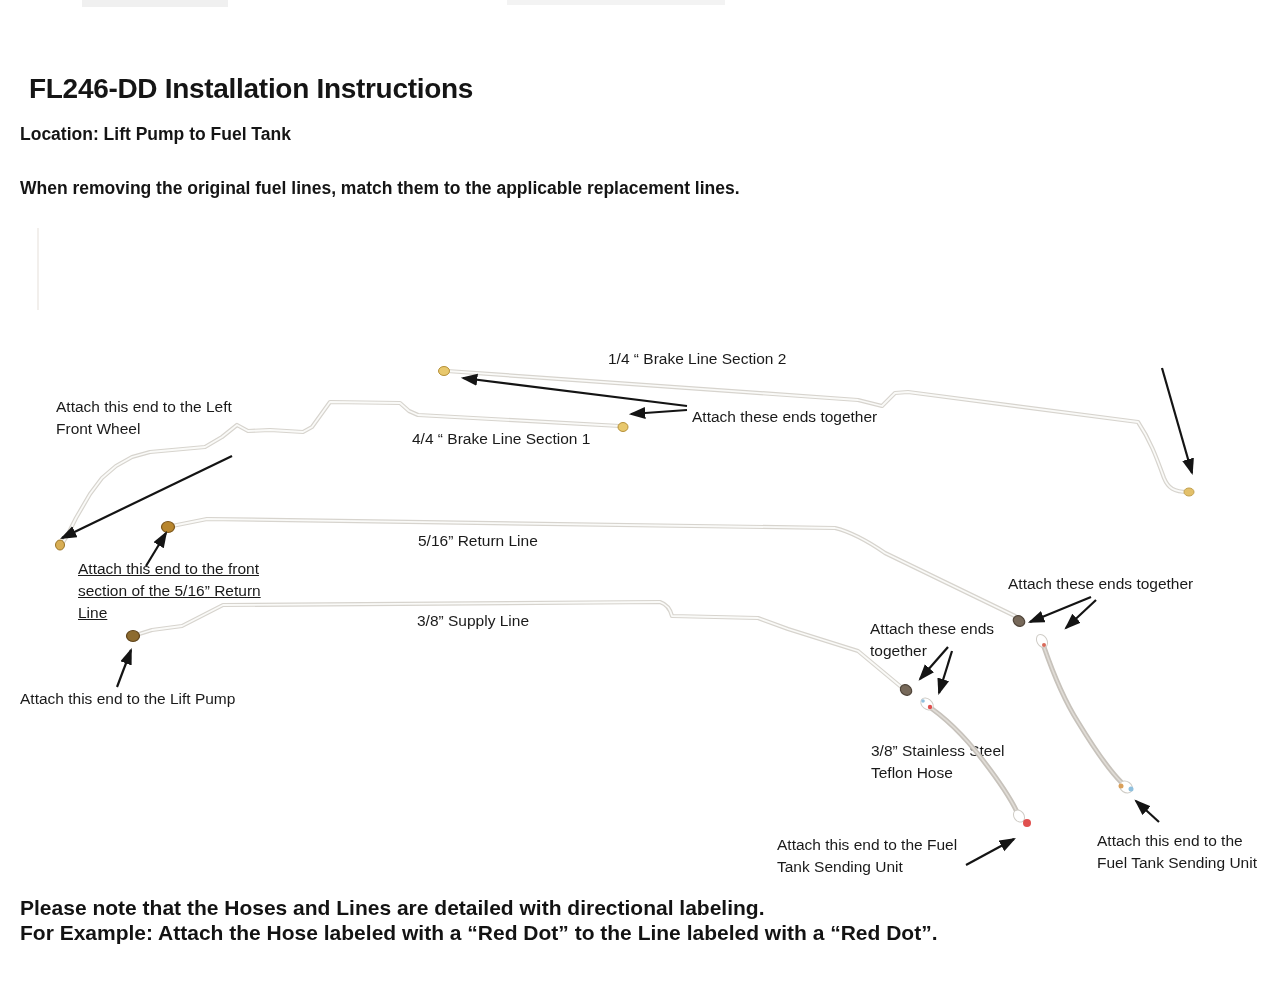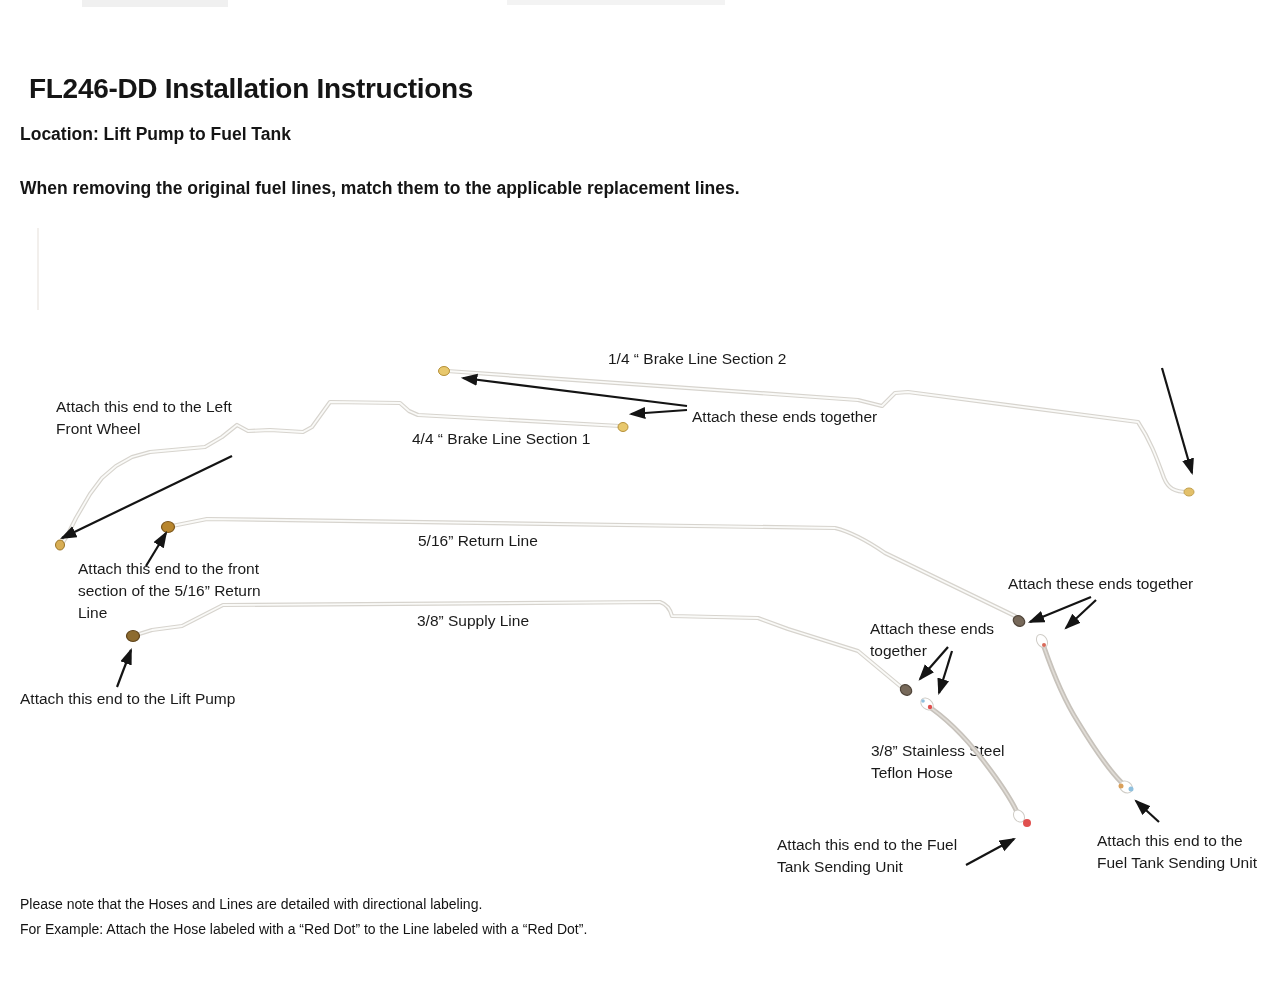--- a/index.html
+++ b/index.html
@@ -10,21 +10,21 @@
   .bar1{left:82px;top:0;width:146px;height:7px;background:#f0f0f0;}
   .bar2{left:507px;top:0;width:218px;height:5px;background:#f3f3f3;}
   .vline{left:37px;top:228px;width:2px;height:82px;background:#f2efec;}
   .title{position:absolute;left:20px;top:64px;margin:9px;font-size:28px;font-weight:600;
          letter-spacing:-0.3px;color:#151515;white-space:nowrap;}
   .subhead{position:absolute;left:20px;font-size:17.5px;font-weight:700;color:#151515;white-space:nowrap;}
   .loc{top:124px;text-align:center;}
   .intro{top:178px;}
   .lbl{position:absolute;font-size:15.5px;line-height:22px;color:#1a1a1a;z-index:2;}
   .nowrap{white-space:nowrap;}
-  .note{position:absolute;left:20px;font-size:14px;font-weight:400;color:#131313;white-space:nowrap;}
+  .note{position:absolute;left:20px;font-size:21px;font-weight:700;color:#131313;white-space:nowrap;}
   .n1{top:896px;}
   .n2{top:921px;}
   svg.diagram{position:absolute;left:0;top:0;z-index:3;pointer-events:none;}
   .tube{fill:none;stroke:#d7d4ce;stroke-width:4.2;stroke-linejoin:round;stroke-linecap:round;}
   .tube-core{fill:none;stroke:#fafaf8;stroke-width:1.8;stroke-linejoin:round;stroke-linecap:round;}
   .hose{fill:none;stroke:#c7c2bb;stroke-width:5;stroke-linecap:round;}
   .hose-core{fill:none;stroke:#e0dcd6;stroke-width:1.6;stroke-linecap:round;}
   .arrow{stroke:#141414;stroke-width:2.2;}
 </style>
 </head>
@@ -123,21 +123,21 @@
       <line class="arrow" x1="966" y1="865" x2="1014" y2="839" marker-end="url(#ah)"></line>
       <line class="arrow" x1="1159" y1="822" x2="1136" y2="801" marker-end="url(#ah)"></line>
     </g>
   </svg>
 
   <div class="lbl nowrap" style="left:608px;top:348px;">1/4 “ Brake Line Section 2</div>
   <div class="lbl nowrap" style="left:692px;top:406px;">Attach these ends together</div>
   <div class="lbl nowrap" style="left:412px;top:428px;">4/4 “ Brake Line Section 1</div>
   <div class="lbl" style="left:20px;top:396px;width:200px;margin-left:36px;">Attach this end to the Left Front Wheel</div>
   <div class="lbl nowrap" style="left:418px;top:530px;">5/16” Return Line</div>
-  <div class="lbl" style="left:78px;top:558px;width:210px;">Attach this end to the front section of the 5/16” Return Line</div>
+  <div class="lbl" style="left:78px;top:558px;width:210px;text-decoration:underline;">Attach this end to the front section of the 5/16” Return Line</div>
   <div class="lbl nowrap" style="left:417px;top:610px;">3/8” Supply Line</div>
   <div class="lbl nowrap" style="left:1008px;top:573px;">Attach  these ends together</div>
   <div class="lbl" style="left:870px;top:618px;width:160px;">
     <div>Attach  these ends</div>
     <div>together</div>
   </div>
   <div class="lbl nowrap" style="left:20px;top:688px;">Attach this end to the Lift Pump</div>
   <div class="lbl" style="left:827px;top:740px;width:155px;margin-left:44px;">3/8” Stainless Steel Teflon Hose</div>
   <div class="lbl" style="left:777px;top:834px;width:200px;">Attach this end to the Fuel Tank Sending Unit</div>
   <div class="lbl" style="left:1097px;top:830px;width:175px;">Attach this end to the Fuel Tank Sending Unit</div>

